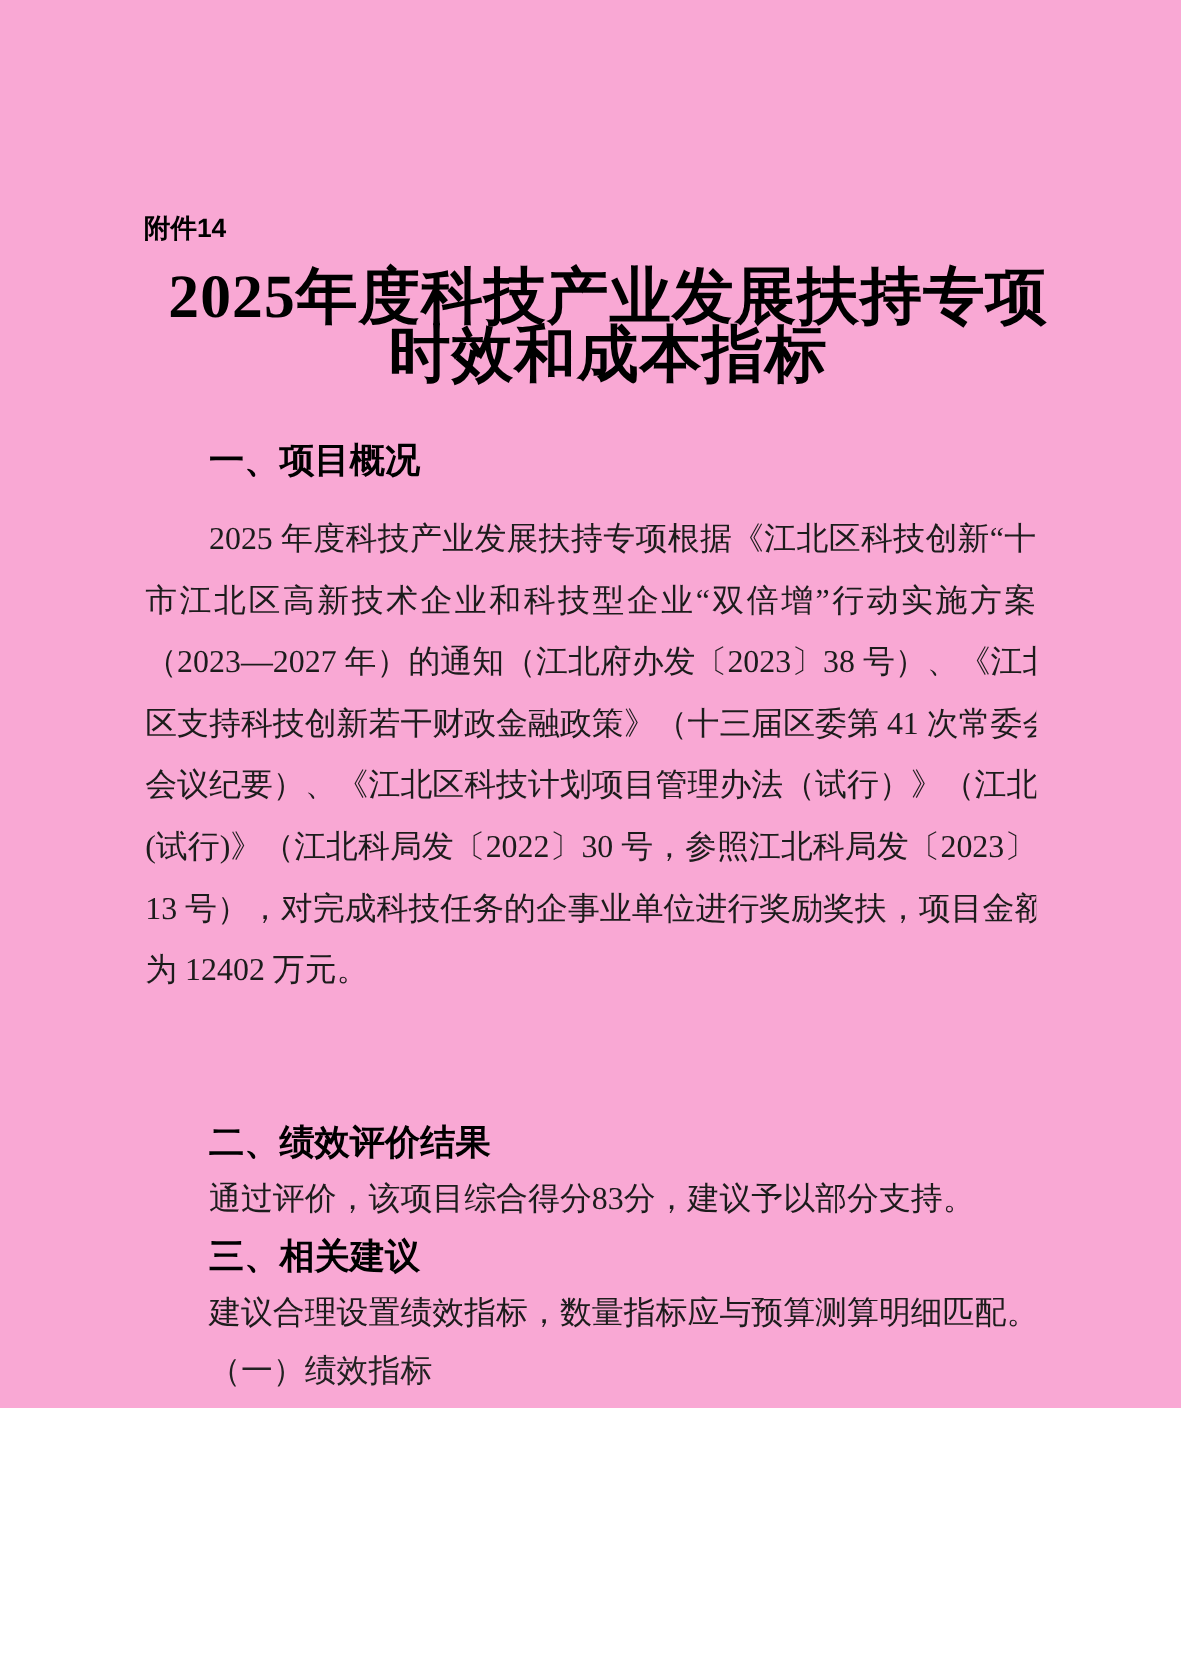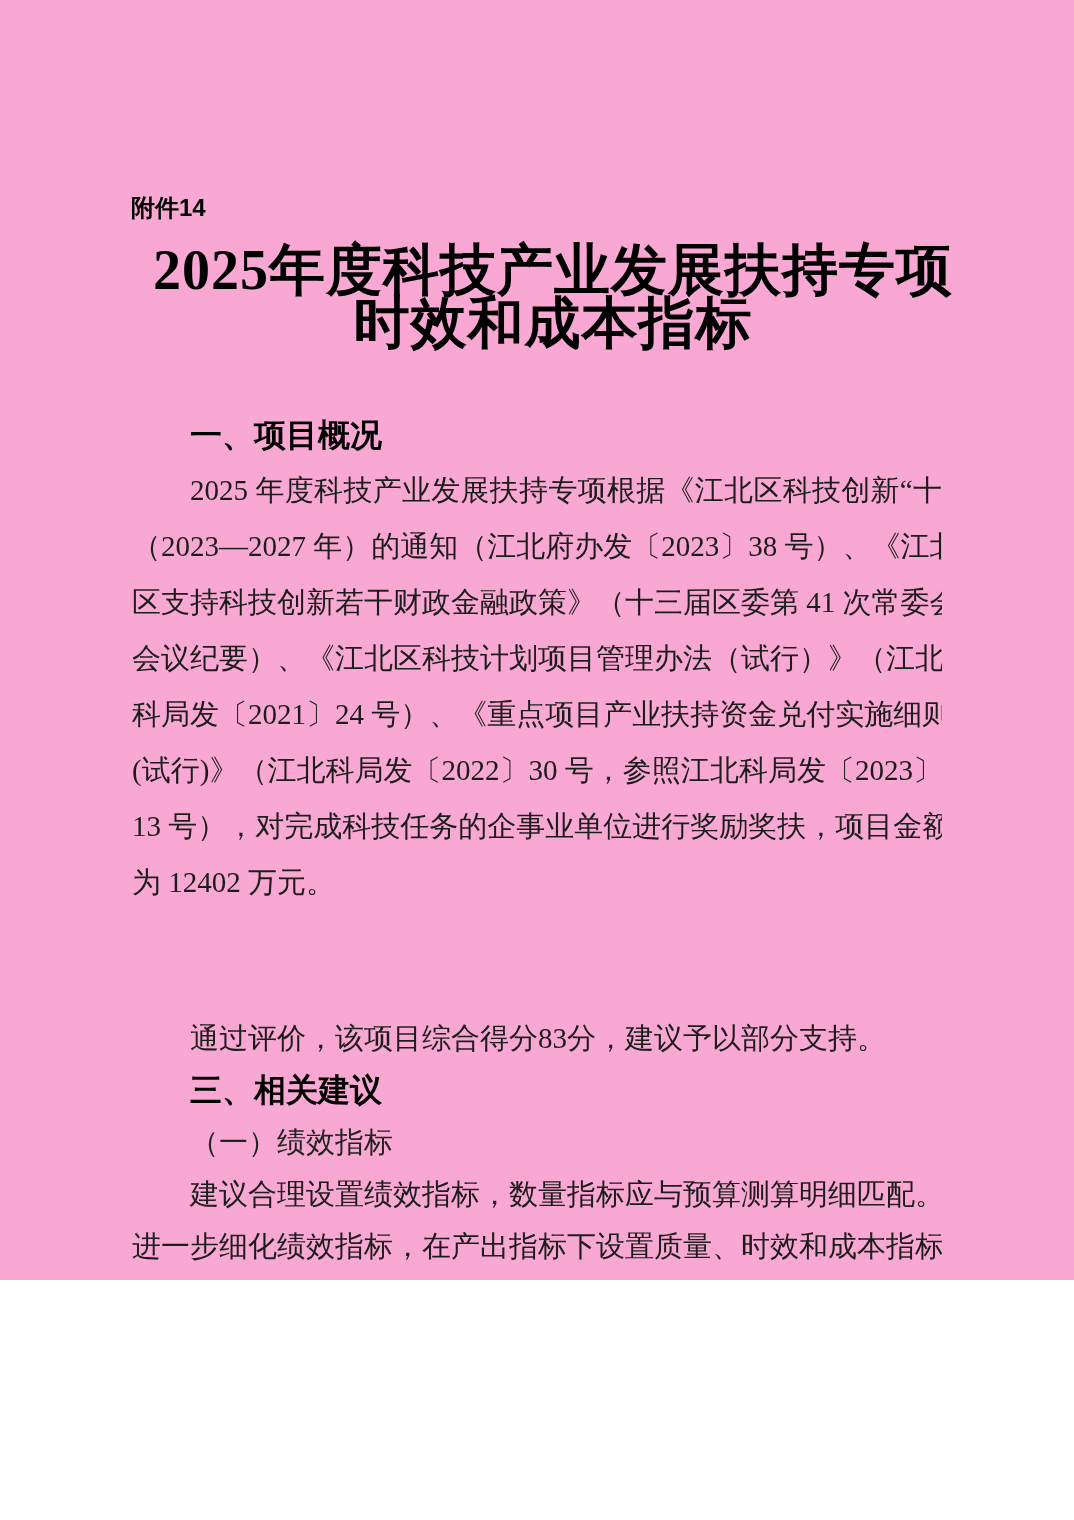--- a/index.html
+++ b/index.html
@@ -31,21 +31,21 @@
     font-family: "Liberation Serif", "DejaVu Serif", serif;
     font-weight: 700;
     font-size: 56px;
     line-height: 53px;
     letter-spacing: 1px;
     color: #000000;
   }
   .sec1-heading {
     position: absolute;
     left: 190px;
-    top: 419px;
+    top: 402px;
     font-family: "Liberation Sans", "DejaVu Sans", sans-serif;
     font-weight: 700;
     font-size: 32px;
     line-height: 1;
     color: #000000;
   }
   .para1 {
     position: absolute;
     left: 132px;
     top: 462px;
@@ -98,32 +98,33 @@
 
   <div class="title">
     <div>2025年度科技产业发展扶持专项</div>
     <div>时效和成本指标</div>
   </div>
 
   <div class="sec1-heading">一、项目概况</div>
 
   <div class="para1">
       <div class="line indent just">2025 年度科技产业发展扶持专项根据《江北区科技创新“十</div>
+      <div class="line just">市江北区高新技术企业和科技型企业“双倍增”行动实施方案</div>
       <div class="line just">（2023—2027 年）的通知（江北府办发〔2023〕38 号）、《江北</div>
       <div class="line just">区支持科技创新若干财政金融政策》（十三届区委第 41 次常委会</div>
       <div class="line just">会议纪要）、《江北区科技计划项目管理办法（试行）》（江北</div>
-      <div class="line just">科局发〔2021〕24 号）、《重点项目产业扶持资金兑付实施细则</div>
       <div class="line just">(试行)》（江北科局发〔2022〕30 号，参照江北科局发〔2023〕</div>
       <div class="line just">13 号），对完成科技任务的企事业单位进行奖励奖扶，项目金额</div>
       <div class="line short">为 12402 万元。</div>
     </div>
 
   <div class="lower">
+    <div class="lh heading-black indent short">二、绩效评价结果</div>
     <div class="lh indent short">通过评价，该项目综合得分83分，建议予以部分支持。</div>
     <div class="lh heading-black indent short">三、相关建议</div>
+    <div class="lh indent just">建议合理设置绩效指标，数量指标应与预算测算明细匹配。</div>
     <div class="lh kaiti indent short">（一）绩效指标</div>
-    <div class="lh indent just">建议合理设置绩效指标，数量指标应与预算测算明细匹配。</div>
     <div class="lh just">进一步细化绩效指标，在产出指标下设置质量、时效和成本指标，</div>
   </div>
 
   <div class="footer">— 49 —</div>
 
 </div>
 
 </body></html>

